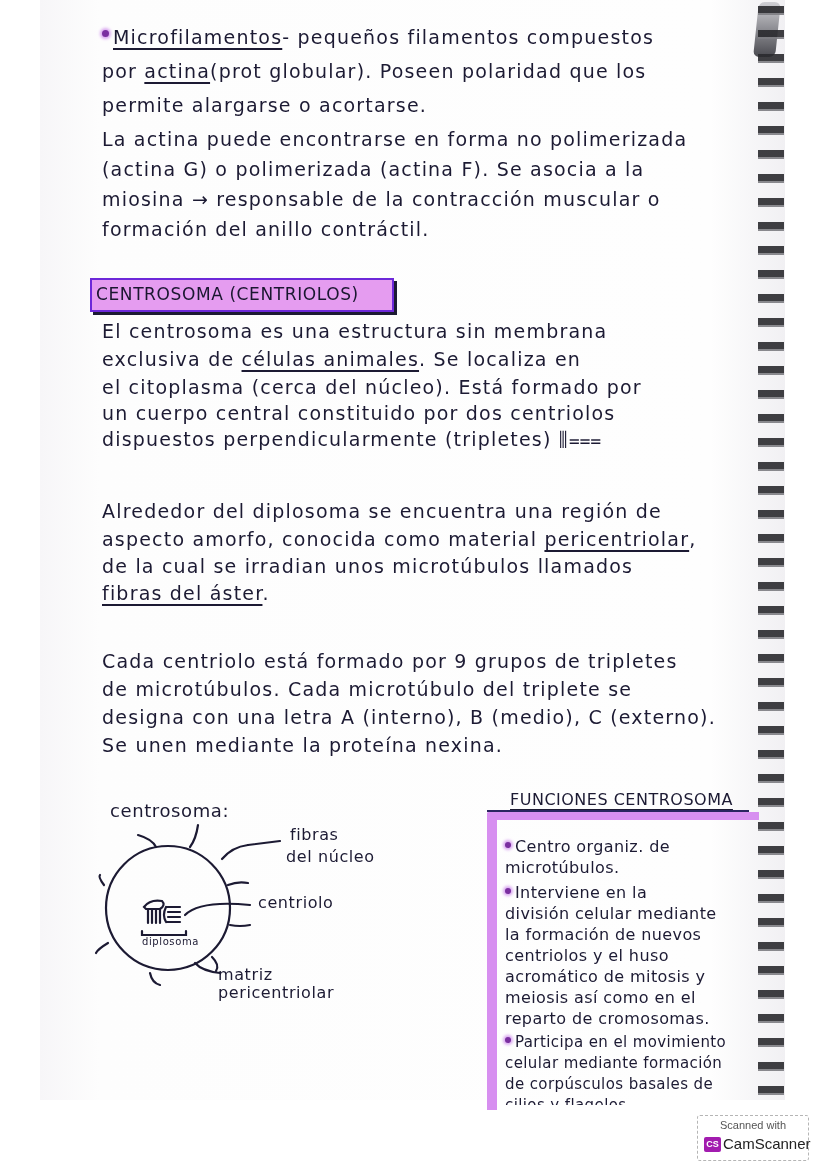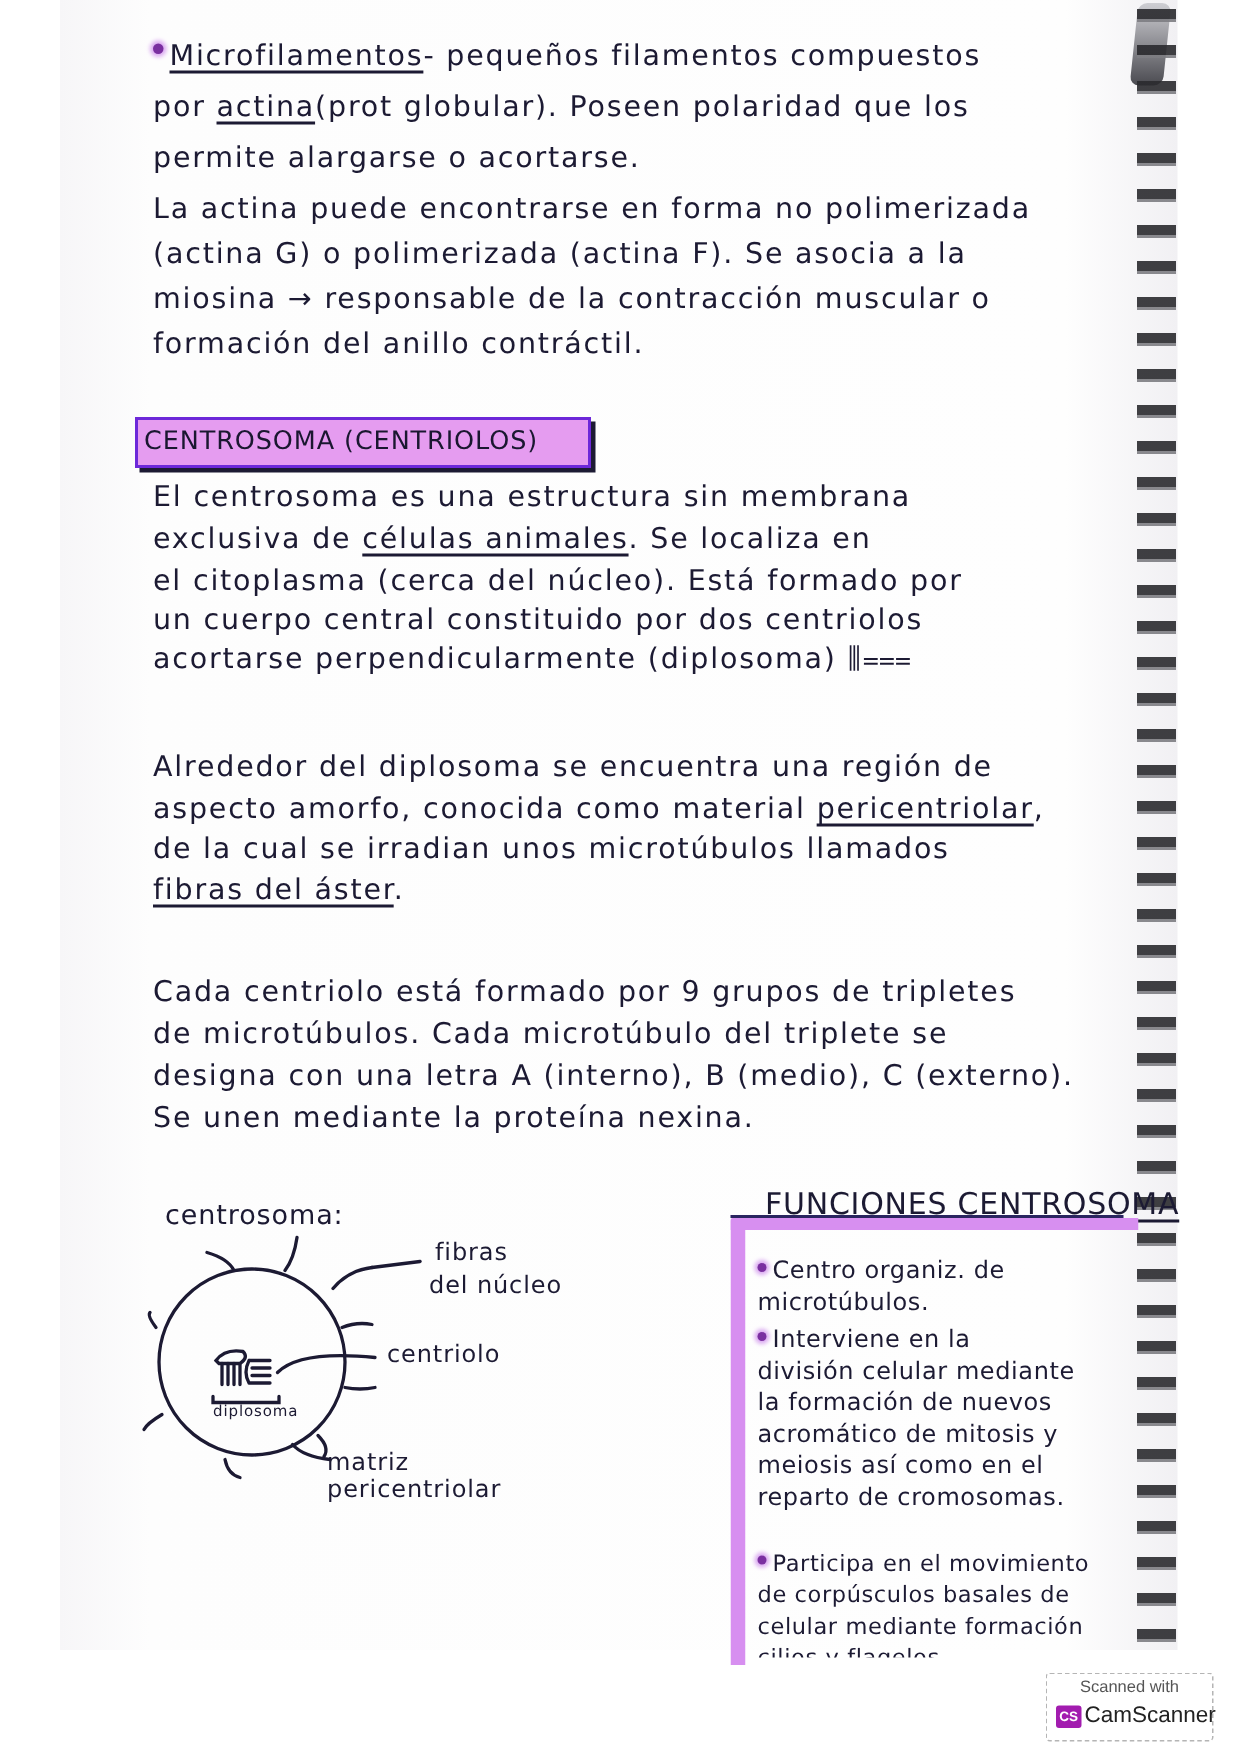--- a/index.html
+++ b/index.html
@@ -50,21 +50,21 @@
   .header-box span {
     position:absolute; left:4px; top:4px; font-size:17px; letter-spacing:0.6px;
     white-space:nowrap;
   }
   
   .diagram { position:absolute; left:90px; top:795px; width:320px; height:220px; }
   .diagram svg { position:absolute; left:0; top:0; }
   .dlabel { position:absolute; white-space:nowrap; font-size:16px; letter-spacing:0.6px; color:#1c1a33; }
   
   .fun-title {
-    position:absolute; left:510px; top:790px; font-size:20px; letter-spacing:0.5px;
+    position:absolute; left:510px; top:790px; font-size:16px; letter-spacing:0.5px;
     white-space:nowrap; color:#1c1a33;
   }
   .fun-box {
     position:absolute; left:487px; top:812px; width:262px; height:290px;
     border-left:10px solid #d78ff0; border-top:8px solid #d78ff0;
     border-top-left-radius:2px;
   }
   .fun-box .topline {
     position:absolute; left:-10px; top:-10px; width:262px; height:2px; background:#2a2560;
   }
@@ -116,21 +116,21 @@
   <span>CENTROSOMA (CENTRIOLOS)</span>
 </div>
 
 <div class="block" style="top:320px;">
   <div class="hw" style="top:0;">El centrosoma es una estructura sin membrana</div>
   <div class="hw" style="top:28px;">
     <span>exclusiva de </span><span class="u">células animales</span><span>. Se localiza en</span>
   </div>
   <div class="hw" style="top:56px;">el citoplasma (cerca del núcleo). Está formado por</div>
   <div class="hw" style="top:82px;text-align:center;">un cuerpo central constituido por dos centriolos</div>
-  <div class="hw" style="top:108px;">acortarse perpendicularmente (diplosoma) ⫼⩶</div>
+  <div class="hw" style="top:108px;">dispuestos perpendicularmente (tripletes) ⫼⩶</div>
 </div>
 
 <div class="block" style="top:500px;">
   <div class="hw" style="top:0;">Alrededor del diplosoma se encuentra una región de</div>
   <div class="hw" style="top:28px;">
     <span>aspecto amorfo, conocida como material </span><span class="u">pericentriolar</span><span>,</span>
   </div>
   <div class="hw" style="top:55px;">de la cual se irradian unos microtúbulos llamados</div>
   <div class="hw" style="top:82px;">
     <span class="u">fibras del áster</span><span>.</span>
@@ -182,28 +182,29 @@
 <div class="fun-box">
   <div class="topline"></div>
   <div class="fun-item" style="top:16px;">
     <div><span class="dot"></span><span>Centro organiz. de</span></div>
     <div>microtúbulos.</div>
   </div>
   <div class="fun-item" style="top:62px;">
     <div><span class="dot"></span><span>Interviene en la</span></div>
     <div>división celular mediante</div>
     <div>la formación de nuevos</div>
+    <div>centriolos y el huso</div>
     <div>acromático de mitosis y</div>
     <div>meiosis así como en el</div>
     <div>reparto de cromosomas.</div>
   </div>
   <div class="fun-item" style="top:212px;font-size:15px;">
     <div><span class="dot"></span><span>Participa en el movimiento</span></div>
+    <div>celular mediante formación</div>
     <div>de corpúsculos basales de</div>
-    <div>celular mediante formación</div>
     <div style="height:10px;overflow:hidden;">cilios y flagelos</div>
   </div>
 </div>
 
 <div class="cs-badge">
   <div class="line1">Scanned with</div>
   <div class="logo">CS</div>
   <div class="line2">CamScanner</div>
 </div>
 

